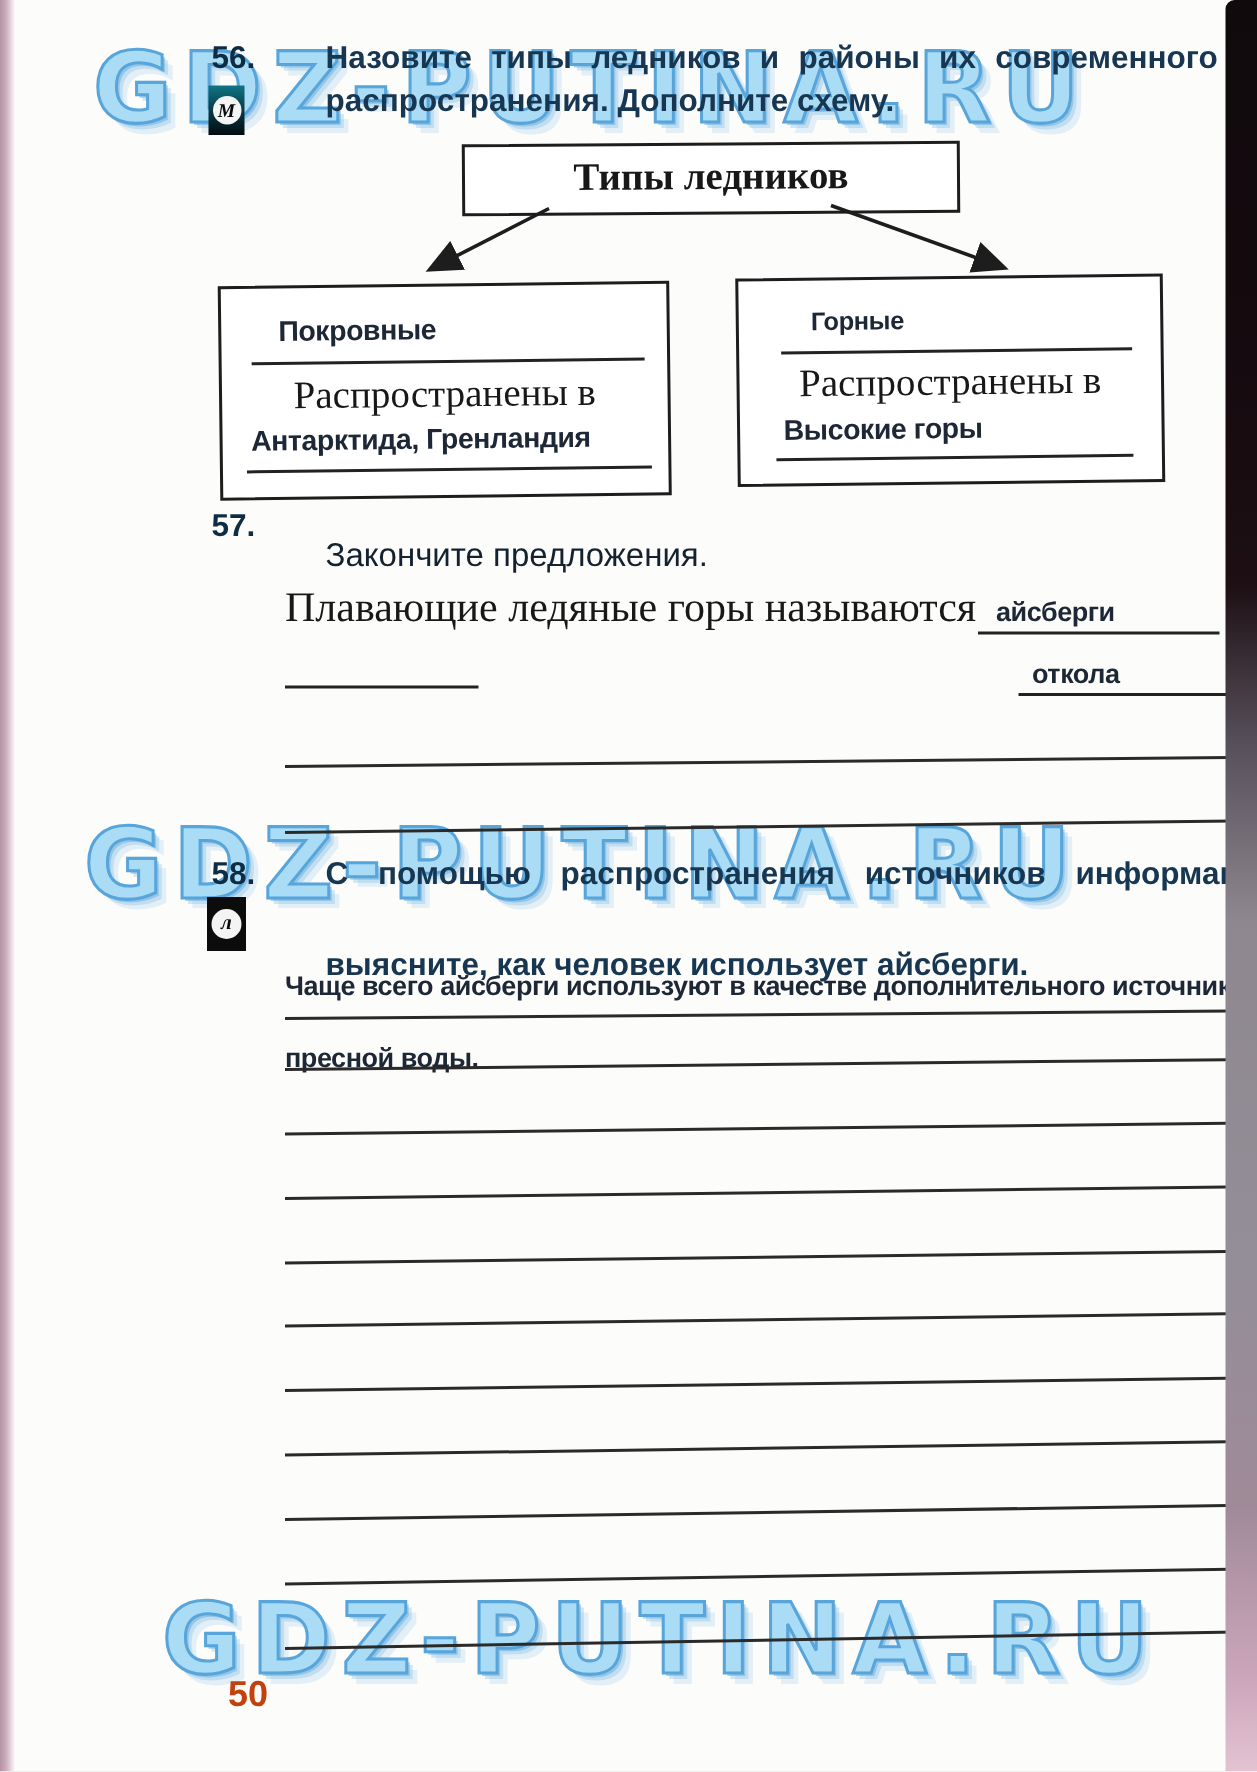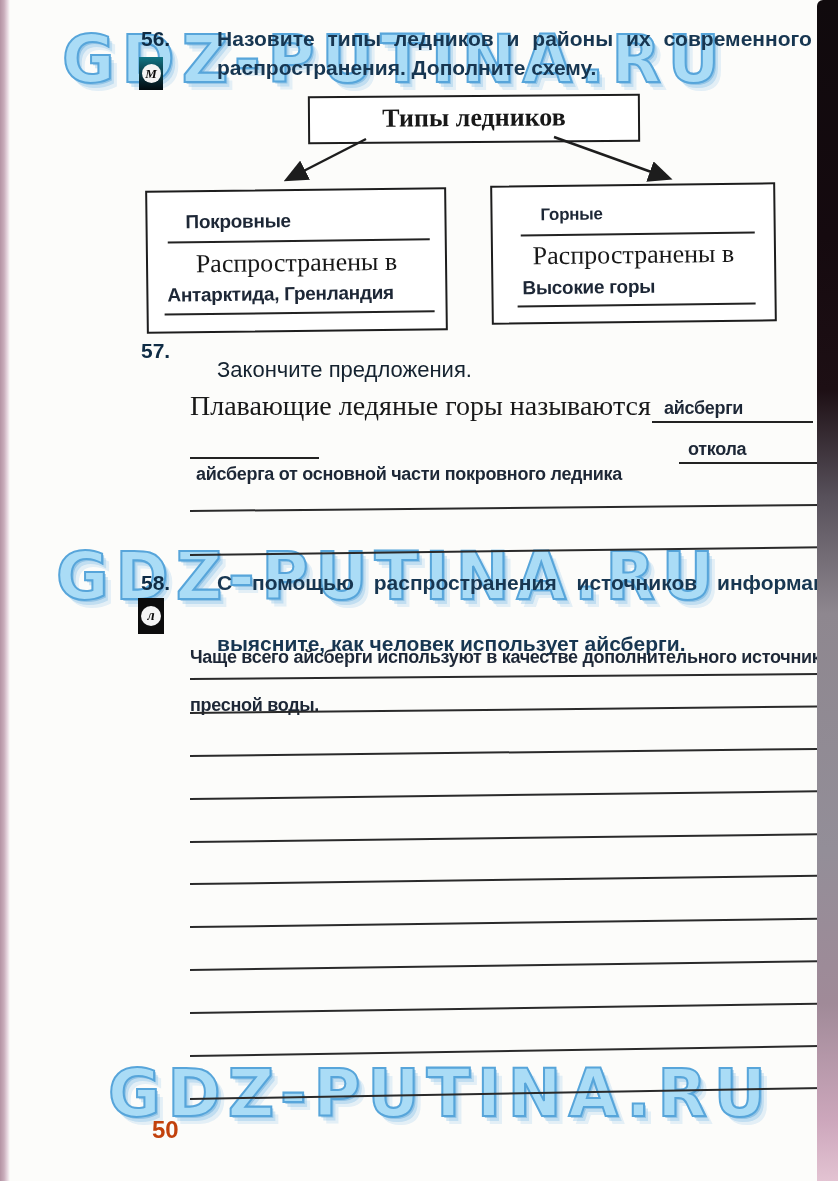--- a/index.html
+++ b/index.html
@@ -96,21 +96,20 @@
   <span class="abs tasktext" style="left:184px;top:357px;font-weight:normal;font-size:22px;color:#14222f;">Закончите предложения.</span>
 
   <span class="abs serif" style="left:190px;top:390px;font-size:28px;">Плавающие ледяные горы называются</span>
   <span class="abs ans" style="left:664px;top:398px;">айсберги</span>
   <div class="ubar abs" style="left:652px;top:421px;width:161px;"></div>
 
   <div class="ubar abs" style="left:190px;top:457px;width:129px;"></div>
   <span class="abs ans" style="left:688px;top:439px;">откола</span>
   <div class="ubar abs" style="left:679px;top:462px;width:140px;"></div>
 
-  <span class="abs ans" style="left:196px;top:464px;">айсберга от основной части покровного ледника</span>
 
   <div class="rule" style="left:190px;top:510px;width:630px;transform:rotate(-0.55deg);"></div>
   <div class="rule" style="left:190px;top:554px;width:632px;transform:rotate(-0.7deg);"></div>
   <span class="abs serif" style="left:824px;top:530px;font-size:28px;font-weight:bold;">.</span>
 
   <span class="abs tasknum" style="left:141px;top:571px;">58.</span>
   <span class="abs tasktext" style="left:184px;top:571px;word-spacing:14px;">С помощью распространения источников информации</span>
   <span class="abs tasktext" style="left:184px;top:632px;">выясните, как человек использует айсберги.</span>
 
   <div class="badge" style="left:138px;top:598px;width:26px;height:36px;background:#0c0c0c;">

